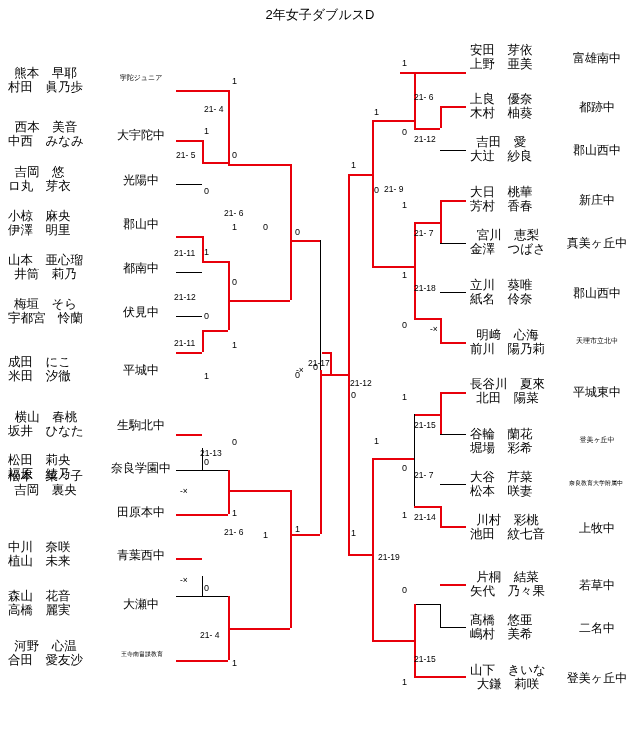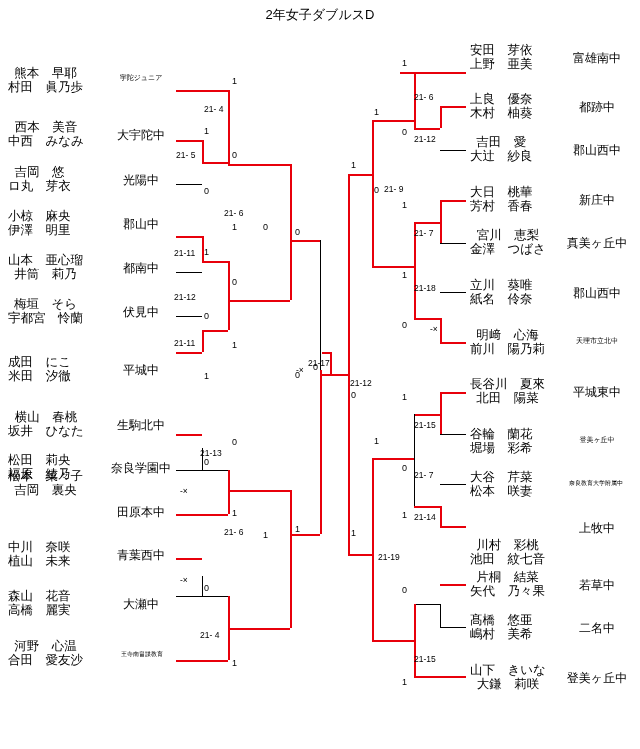--- a/index.html
+++ b/index.html
@@ -154,21 +154,21 @@
     <span class="n2">堀場　彩希</span>
   </div>
 <div class="club sm" style="left:560px;top:435px;width:74px;">登美ヶ丘中</div>
 
 <div class="team" style="left:470px;top:470px;">
     <span class="n1">大谷　芹菜</span>
     <span class="n2">松本　咲妻</span>
   </div>
 <div class="club xs" style="left:556px;top:479px;width:80px;">奈良教育大学附属中</div>
 
-<div class="team" style="left:470px;top:513px;margin-top:25px;">
+<div class="team" style="left:470px;top:513px;">
     <span class="n1">川村　彩桃</span>
     <span class="n2">池田　紋七音</span>
   </div>
 <div class="club" style="left:562px;top:520px;width:70px;">上牧中</div>
 
 <div class="team" style="left:470px;top:570px;">
     <span class="n1">片桐　結菜</span>
     <span class="n2">矢代　乃々果</span>
   </div>
 <div class="club" style="left:562px;top:577px;width:70px;">若草中</div>

